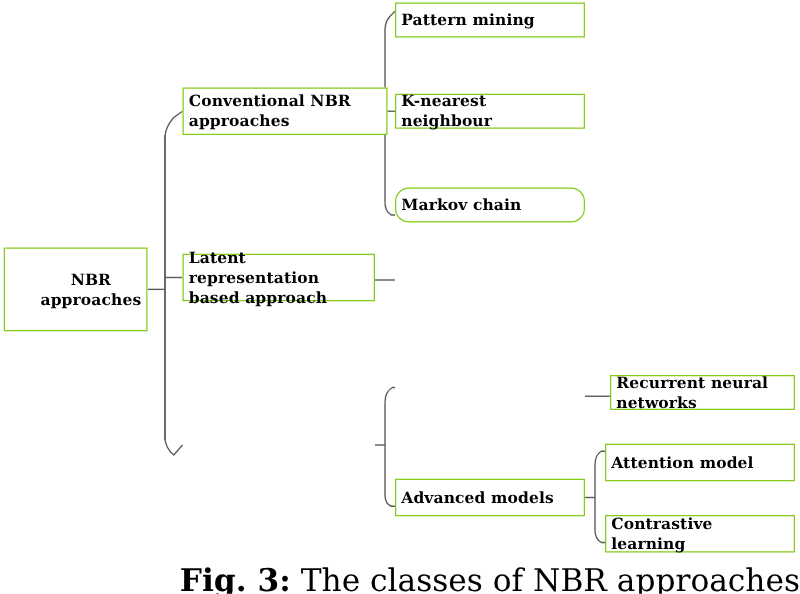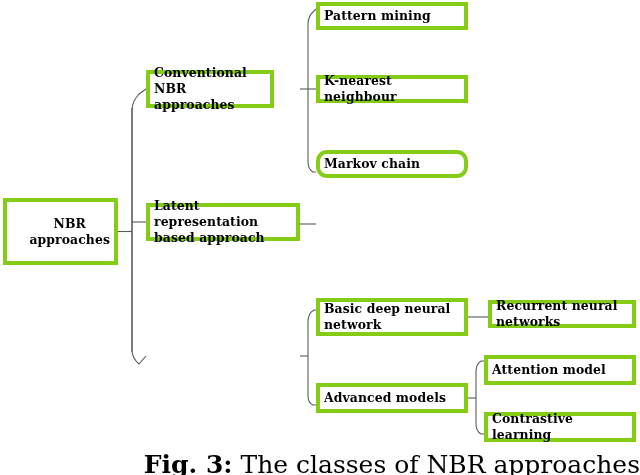--- a/index.html
+++ b/index.html
@@ -9,21 +9,21 @@
     font-family:"DejaVu Serif", serif;
     overflow:hidden;
     position:relative;
   }
   #canvas{position:absolute;left:0;top:0;width:640px;height:475px;}
   svg.links{position:absolute;left:0;top:0;width:640px;height:475px;}
   .node{
     position:absolute;
     box-sizing:border-box;
     background:#ffffff;
-    border:4px solid #84cc16;
+    border:1px solid #84cc16;
     display:flex;
     align-items:center;
     z-index:2;
   }
   .node .label{
     font-family:"DejaVu Serif", serif;
     font-weight:bold;
     font-size:12.4px;
     line-height:1.28;
     color:#000000;
@@ -87,41 +87,37 @@
       <path d="M476,372 Q476,364 481,361 L484,361"></path>
       <path d="M476,424 Q476,431 481,434 L484,434"></path>
     </g>
   </svg>
 
   <div class="node center" id="n-root" style="left: 3px; top: 198px; width: 115px; height: 67px;">
     <span class="label">NBR
 approaches</span>
   </div>
 
-  <div class="node left" id="n-l1-0" style="left: 146px; top: 70px; width: 128px; height: 38px; justify-content: center;">
+  <div class="node left" id="n-l1-0" style="left: 146px; top: 70px; width: 164px; height: 38px;">
     <span class="label">Conventional NBR
 approaches</span>
   </div>
   <div class="node left" id="n-l1-1" style="left: 146px; top: 203px; width: 154px; height: 38px;">
     <span class="label">Latent representation
 based approach</span>
   </div>
 
   <div class="node left" id="n-l2-0" style="left: 316px; top: 2px; width: 152px; height: 28px;">
     <span class="label">Pattern mining</span>
   </div>
   <div class="node left" id="n-l2-1" style="left: 316px; top: 75px; width: 152px; height: 28px;">
     <span class="label">K-nearest neighbour</span>
   </div>
   <div class="node left" id="n-l2-2" style="left: 316px; top: 150px; width: 152px; height: 28px; border-radius: 11px;">
     <span class="label">Markov chain</span>
-  </div>
-  <div class="node left" id="n-l2-4" style="left: 316px; top: 298px; width: 152px; height: 38px;">
-    <span class="label">Basic deep neural
-network</span>
   </div>
   <div class="node left" id="n-l2-5" style="left: 316px; top: 383px; width: 152px; height: 30px;">
     <span class="label">Advanced models</span>
   </div>
 
   <div class="node left" id="n-l3-0" style="left: 488px; top: 300px; width: 148px; height: 28px;">
     <span class="label">Recurrent neural
 networks</span>
   </div>
   <div class="node left" id="n-l3-1" style="left: 484px; top: 355px; width: 152px; height: 30px;">

